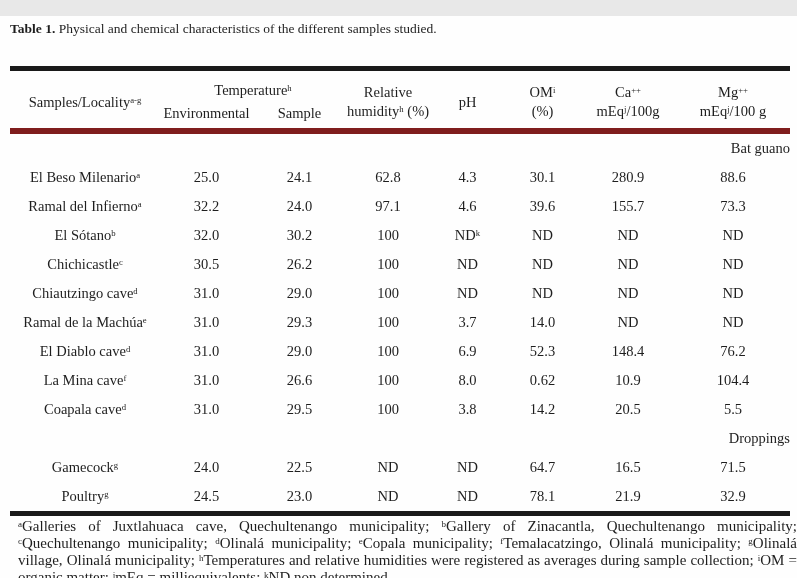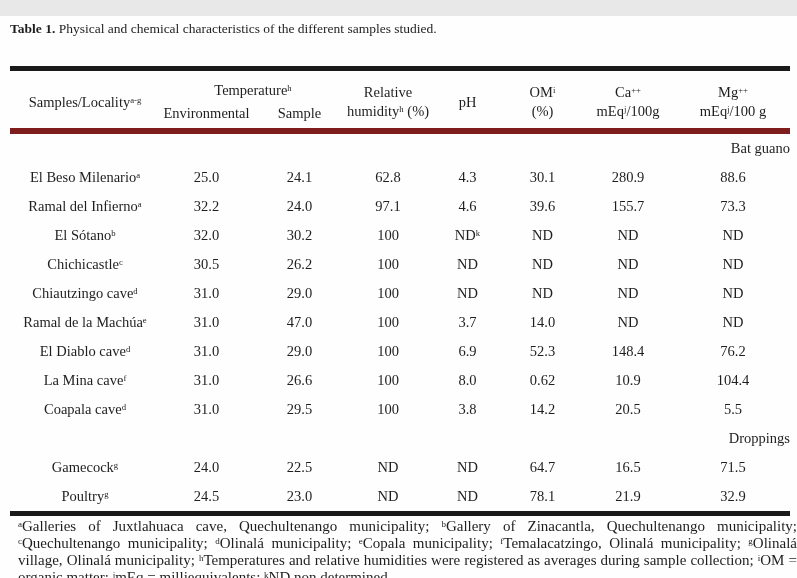--- a/index.html
+++ b/index.html
@@ -167,21 +167,21 @@
           <td class="value-cell">29.0</td>
           <td class="value-cell">100</td>
           <td class="value-cell">ND</td>
           <td class="value-cell">ND</td>
           <td class="value-cell">ND</td>
           <td class="value-cell">ND</td>
         </tr>
         <tr>
           <td class="name-cell"><span>Ramal de la Machúa</span><sup>e</sup></td>
           <td class="value-cell">31.0</td>
-          <td class="value-cell">47.0</td>
+          <td class="value-cell">29.3</td>
           <td class="value-cell">100</td>
           <td class="value-cell">3.7</td>
           <td class="value-cell">14.0</td>
           <td class="value-cell">ND</td>
           <td class="value-cell">ND</td>
         </tr>
         <tr>
           <td class="name-cell"><span>El Diablo cave</span><sup>d</sup></td>
           <td class="value-cell">31.0</td>
           <td class="value-cell">29.0</td>

